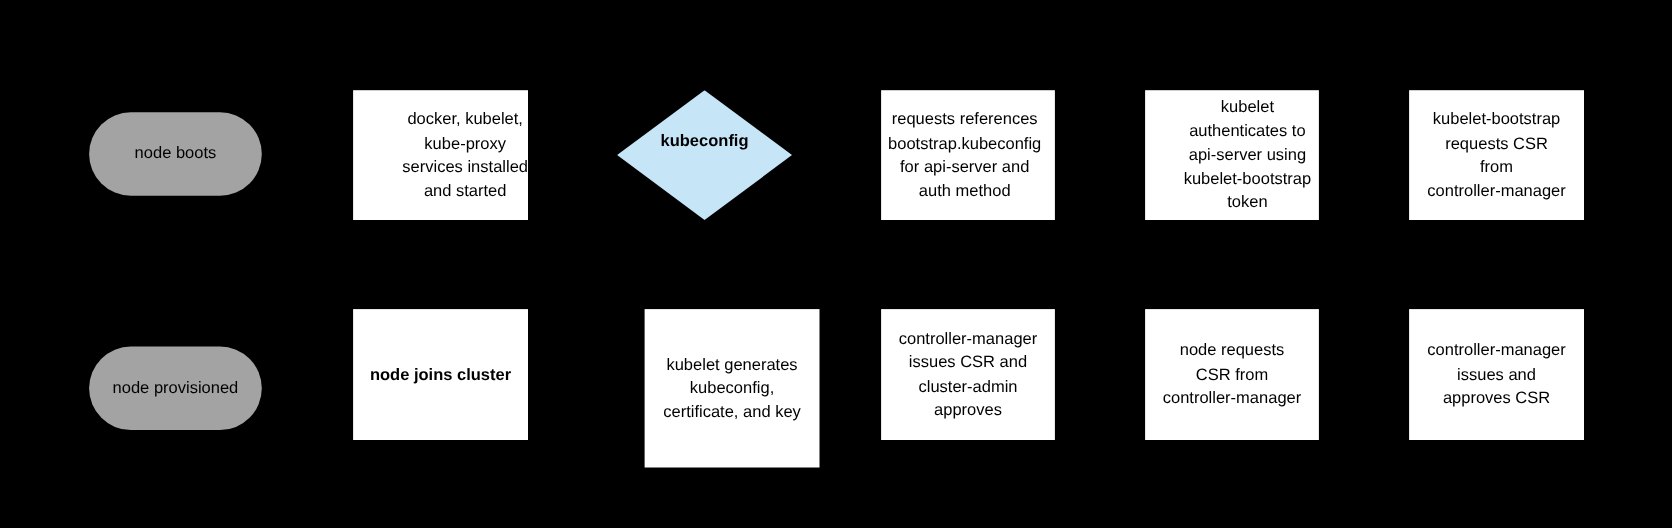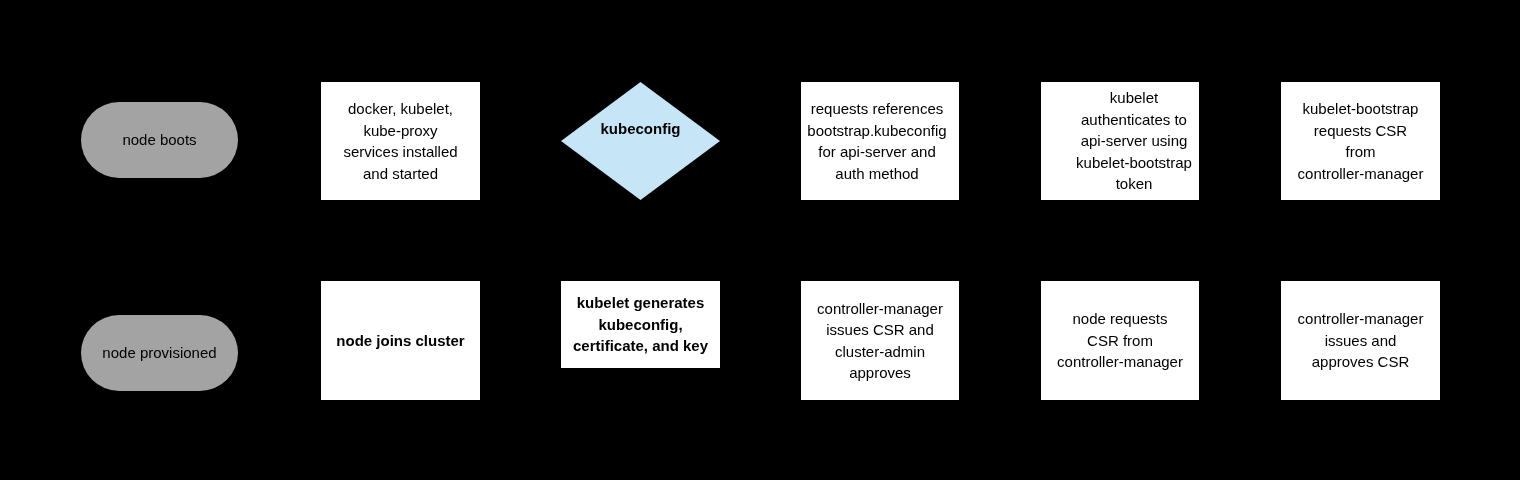--- a/index.html
+++ b/index.html
@@ -69,21 +69,21 @@
 </style>
 </head>
 <body>
 
 <div id="canvas">
 
   <div class="node pill" style="left:81px; top:102px; width:157px; height:76px;">
     <span>node boots</span>
   </div>
 
-  <div class="node rect" style="left:321px; top:82px; width:159px; height:118px;">
+  <div class="node rect" style="left:321px; top:82px; width:159px; height:118px;justify-content:flex-end;">
     <span>docker, kubelet,
 kube-proxy
 services installed
 and started</span>
   </div>
 
   <div class="node diamond" style="left:561px; top:82px; width:159px; height:118px;">
     <svg class="diamond-shape" viewBox="0 0 159 118" preserveAspectRatio="none">
       <polygon points="79.5,0 159,59 79.5,118 0,59" fill="#c6e5f7"></polygon>
     </svg>
@@ -113,21 +113,21 @@
   </div>
 
   <div class="node pill" style="left:81px; top:315px; width:157px; height:76px;">
     <span>node provisioned</span>
   </div>
 
   <div class="node rect" style="left:321px; top:281px; width:159px; height:119px;font-weight:bold;">
     <span>node joins cluster</span>
   </div>
 
-  <div class="node rect" style="left:561px; top:281px; width:159px; height:87px;font-weight:bold;">
+  <div class="node rect" style="left:586px; top:281px; width:159px; height:144px;">
     <span>kubelet generates
 kubeconfig,
 certificate, and key</span>
   </div>
 
   <div class="node rect" style="left:801px; top:281px; width:158px; height:119px;">
     <span>controller-manager
 issues CSR and
 cluster-admin
 approves</span>

